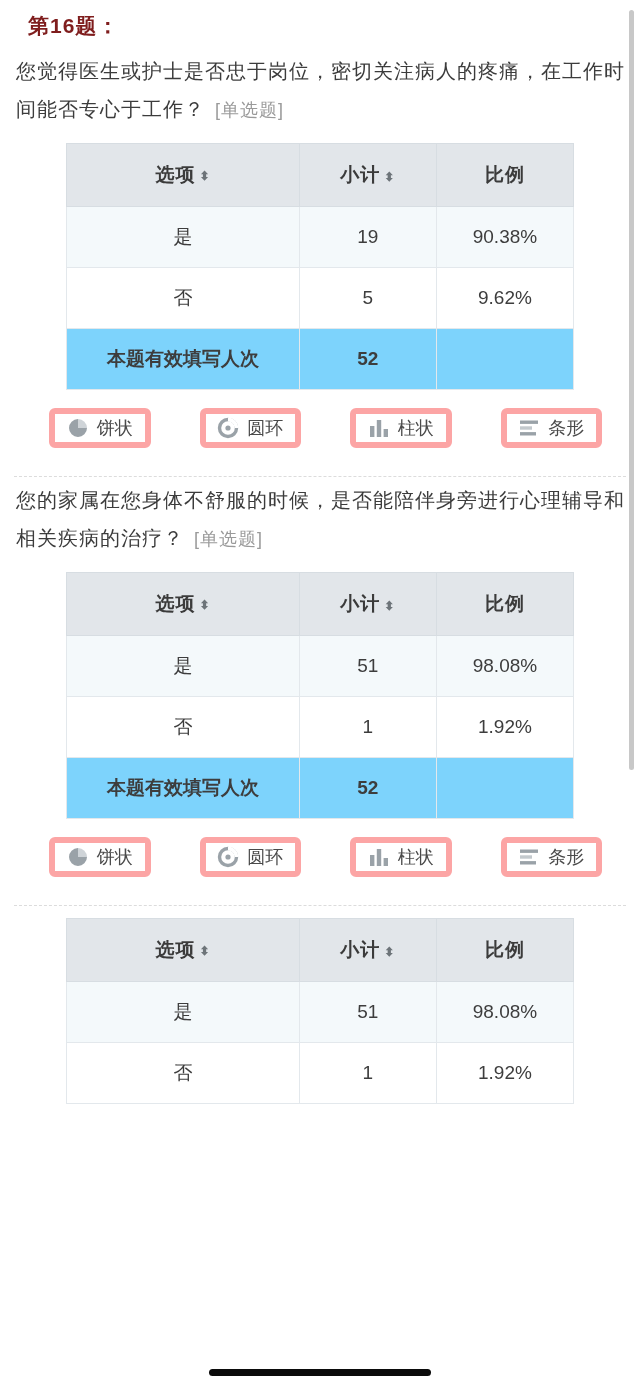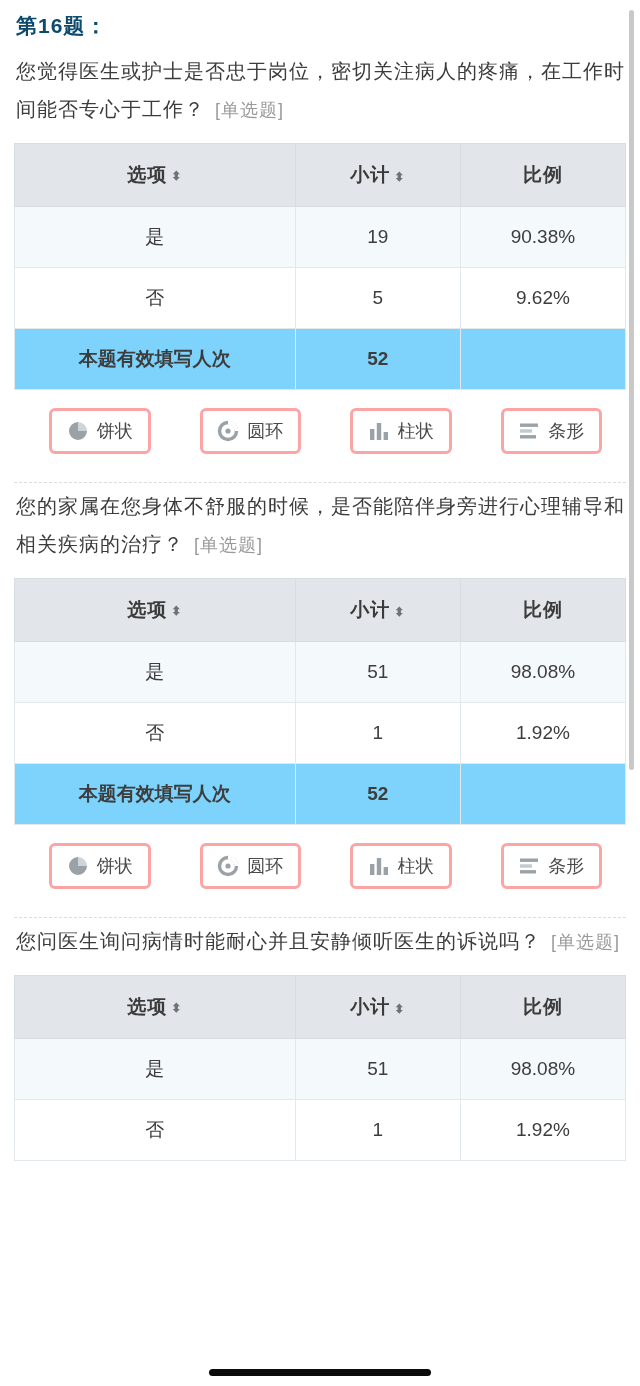--- a/index.html
+++ b/index.html
@@ -21,38 +21,38 @@
     position: relative;
     box-sizing: border-box;
     padding: 0 14px;
   }
   .question-block {
     padding-top: 4px;
   }
   .q-title {
     font-size: 21px;
     font-weight: 700;
-    color: #0c4a6e;
+    color: #7f1d1d;
     letter-spacing: 1px;
-    margin: 8px 0 12px 2px;
+    margin: 8px 0 12px 14px;
   }
   .q-text {
     font-size: 20px;
     line-height: 38px;
     color: #3c3c3c;
     margin: 0 0 14px 2px;
     letter-spacing: 1px;
   }
   .q-type {
     color: #9a9a9a;
     font-size: 18px;
     margin-left: 10px;
   }
   table.result {
-    width: 612px;
+    width: 508px;
     margin: 8px auto;
     border-collapse: collapse;
     table-layout: fixed;
     background: #ffffff;
   }
   table.result th {
     background: #e2e6ea;
     color: #3b3b3b;
     font-size: 19px;
     font-weight: 700;
@@ -90,22 +90,22 @@
     color: #6d7479;
   }
   .chart-buttons {
     display: flex;
     justify-content: flex-end;
     gap: 14px;
     margin: 18px 24px 0 0;
   }
   .chart-btn {
     width: 108px;
-    height: 46px;
-    border: 3px solid #fca5a5;
+    height: 40px;
+    border: 6px solid #fca5a5;
     border-radius: 6px;
     background: #ffffff;
     display: flex;
     align-items: center;
     justify-content: center;
     gap: 8px;
     font-size: 18px;
     color: #4a4a4a;
     box-sizing: border-box;
     margin-left: 35px;
@@ -297,23 +297,20 @@
               <rect x="2" y="15.1" width="16" height="3.4" fill="#9aa2a8"></rect>
             </svg>
         </span>
         <span>条形</span>
       </div>
     </div>
     <div class="divider"></div>
   </div>
 
   <div class="question-block">
-    <div class="q-text">
-      <span>您问医生询问病情时能耐心并且安静倾听医生的诉说吗？</span><span class="q-type">[单选题]</span>
-    </div>
     <table class="result">
       <thead>
         <tr>
           <th class="col-opt"><span>选项</span><span class="sort-arrows">⬍</span></th>
           <th class="col-cnt"><span>小计</span><span class="sort-arrows">⬍</span></th>
           <th class="col-pct"><span>比例</span></th>
         </tr>
       </thead>
       <tbody>
         <tr class="row-alt">

